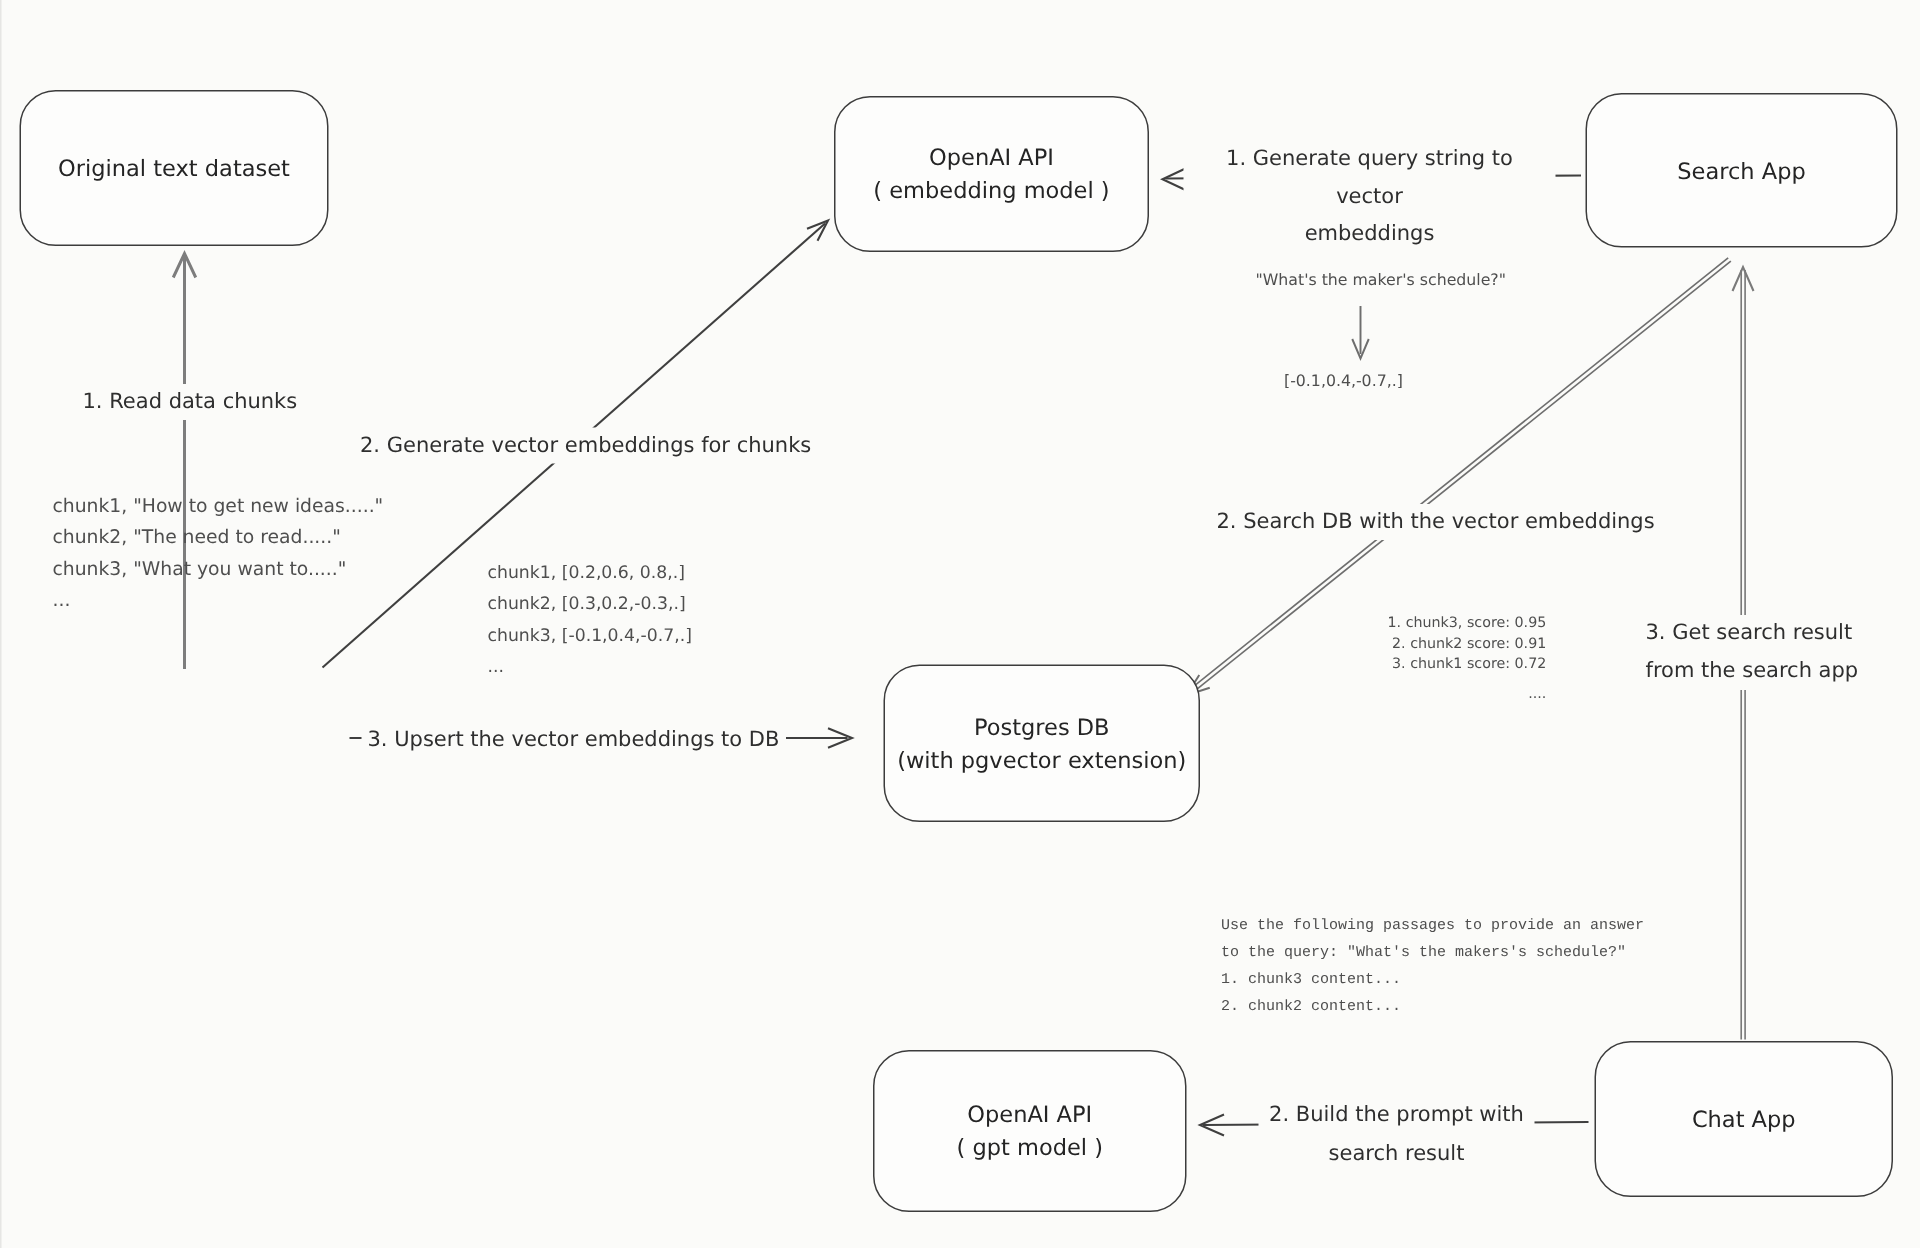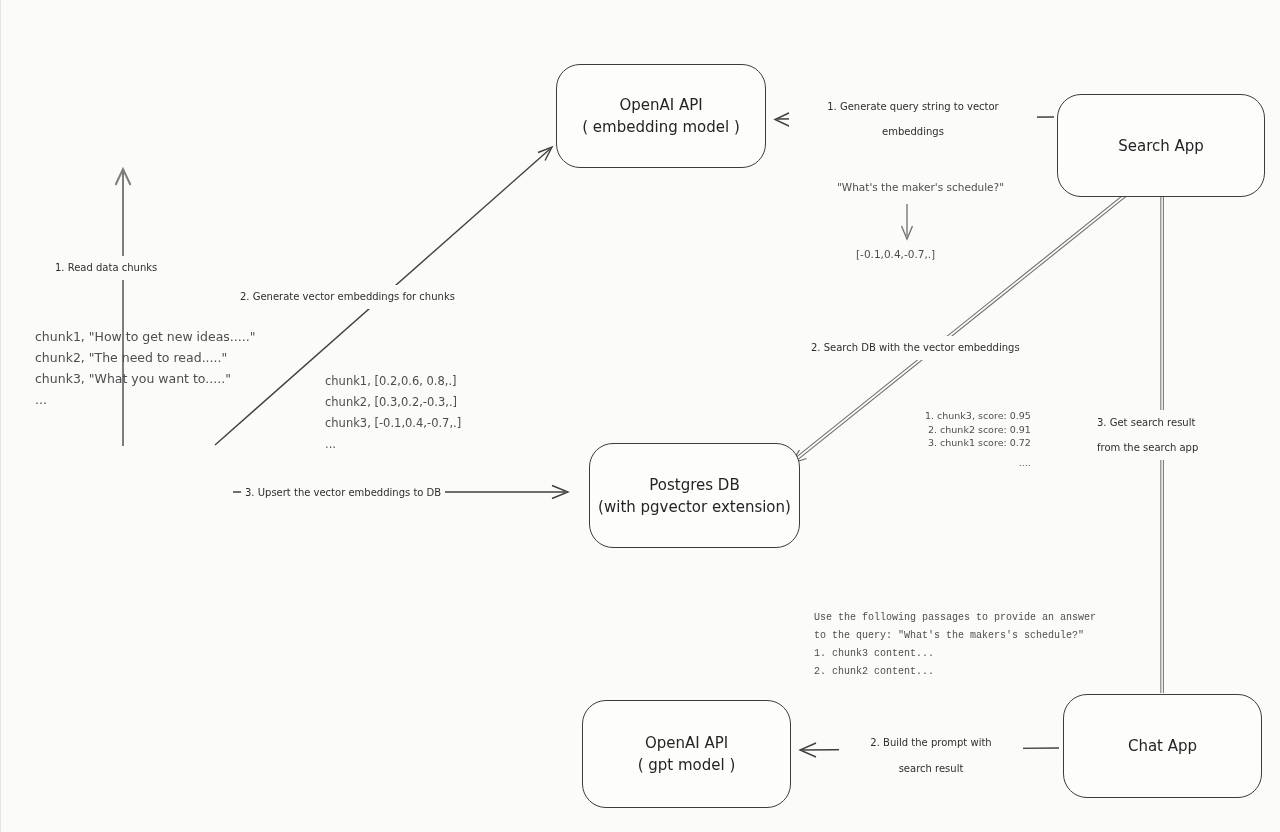--- a/index.html
+++ b/index.html
@@ -20,21 +20,21 @@
     background:#fdfdfc;
     border:1.6px solid #3c3c3c;
     border-radius:24px;
     display:flex;flex-direction:column;align-items:center;justify-content:center;
     color:#242424;font-size:15px;line-height:22px;
     text-align:center;
     box-sizing:border-box;
   }
   .elabel{
     position:absolute;
-    color:#2e2e2e;font-size:10px;line-height:24px;
+    color:#2e2e2e;font-size:14px;line-height:24px;
     white-space:nowrap;
     background:#fbfbf9;
     padding:0 4px;
   }
   .elabel.center{text-align:center;white-space:normal;}
   .ann{
     position:absolute;
     color:#4e4e4e;
     white-space:nowrap;
   }
@@ -72,27 +72,30 @@
     <line x1="1162.4" y1="693" x2="1162.4" y2="180" stroke="#7a7a7a" stroke-width="1.1"></line>
     <path d="M1154,194 L1161,178 L1168,194" fill="none" stroke="#7a7a7a" stroke-width="1.4"></path>
 
     <line x1="1058" y1="748" x2="801" y2="750" stroke="#3f3f3f" stroke-width="1.4"></line>
     <path d="M815,743 L799,750 L815,757" fill="none" stroke="#3f3f3f" stroke-width="1.4"></path>
 
     <line x1="906" y1="204" x2="906" y2="236" stroke="#6e6e6e" stroke-width="1.3"></line>
     <path d="M900.5,226 L906,239 L911.5,226" fill="none" stroke="#6e6e6e" stroke-width="1.3"></path>
   </svg>
 
+  <div class="node" style="left:12px;top:60px;width:206px;height:104px;">
+    <span>Original text dataset</span>
+  </div>
 
   <div class="node" style="left:555px;top:64px;width:210px;height:104px;">
     <span>OpenAI API</span>
     <span>( embedding model )</span>
   </div>
 
-  <div class="node" style="left:1056px;top:62px;width:208px;height:103px;margin-top:32px;">
+  <div class="node" style="left:1056px;top:62px;width:208px;height:103px;">
     <span>Search App</span>
   </div>
 
 
   <div class="node" style="left:572px;top:443px;width:211px;height:105px;margin-left:16px;">
     <span>Postgres DB</span>
     <span>(with pgvector extension)</span>
   </div>
 
   <div class="node" style="left:581px;top:700px;width:209px;height:108px;">

